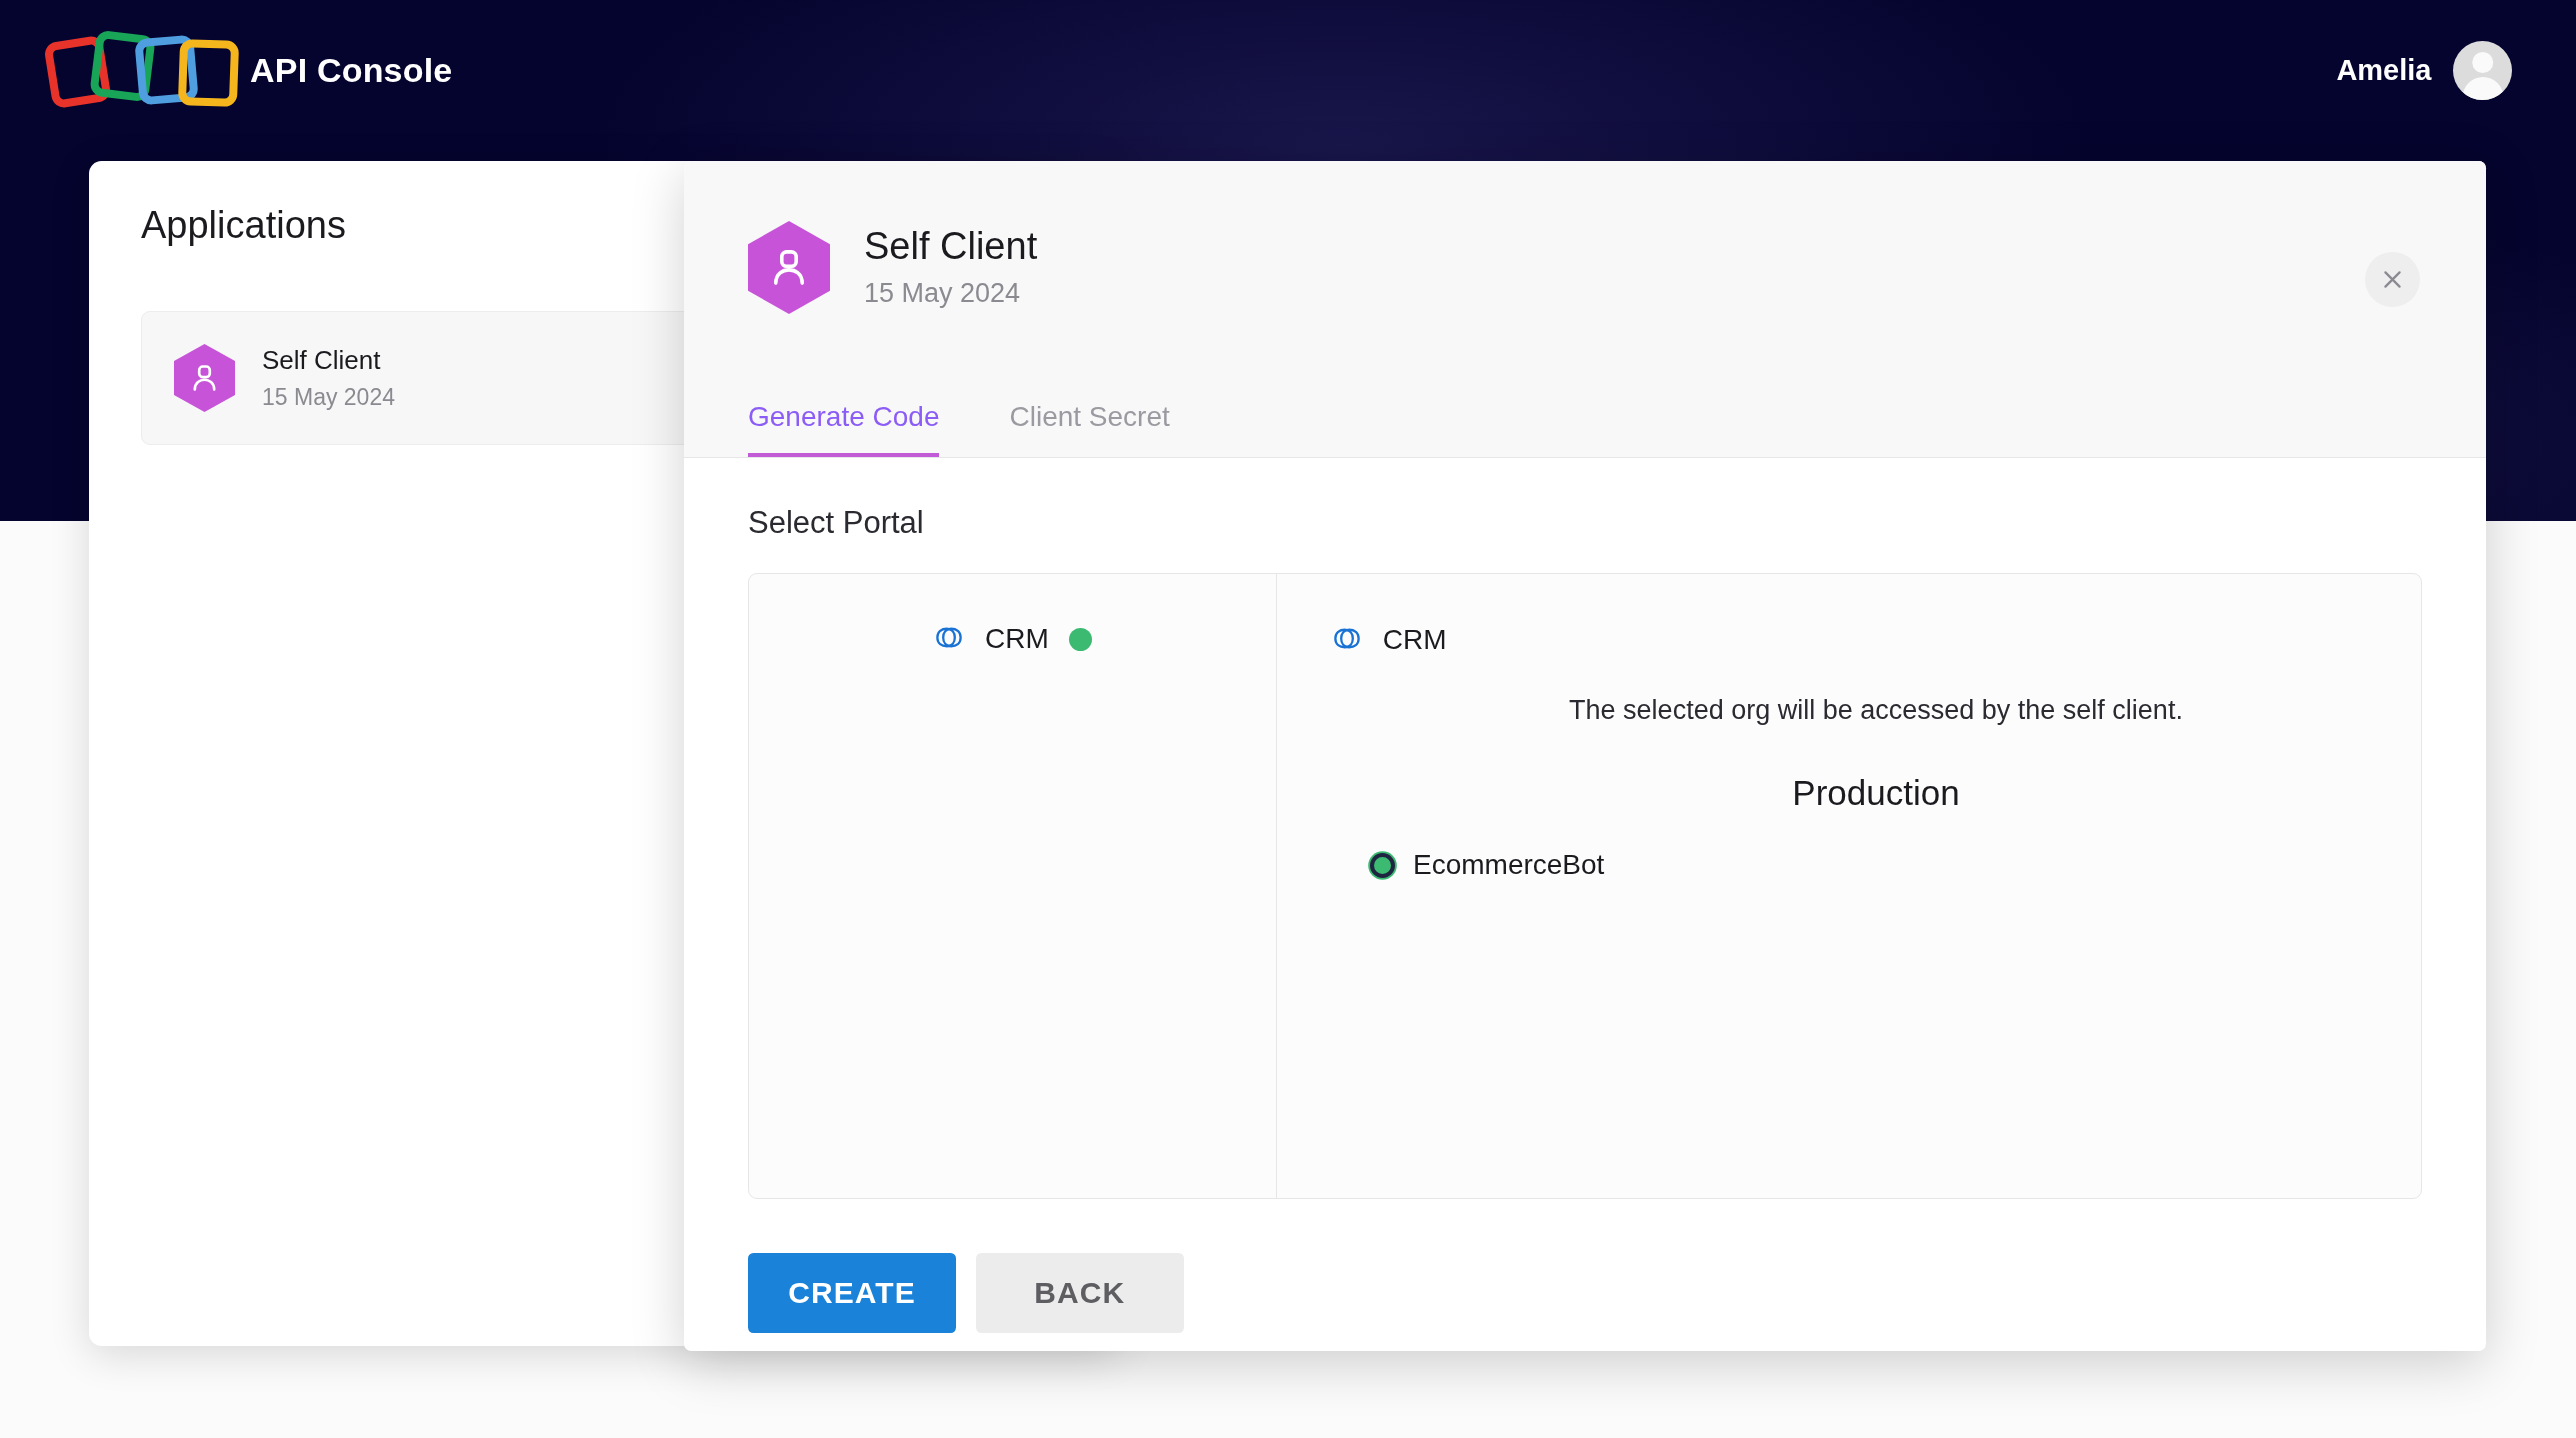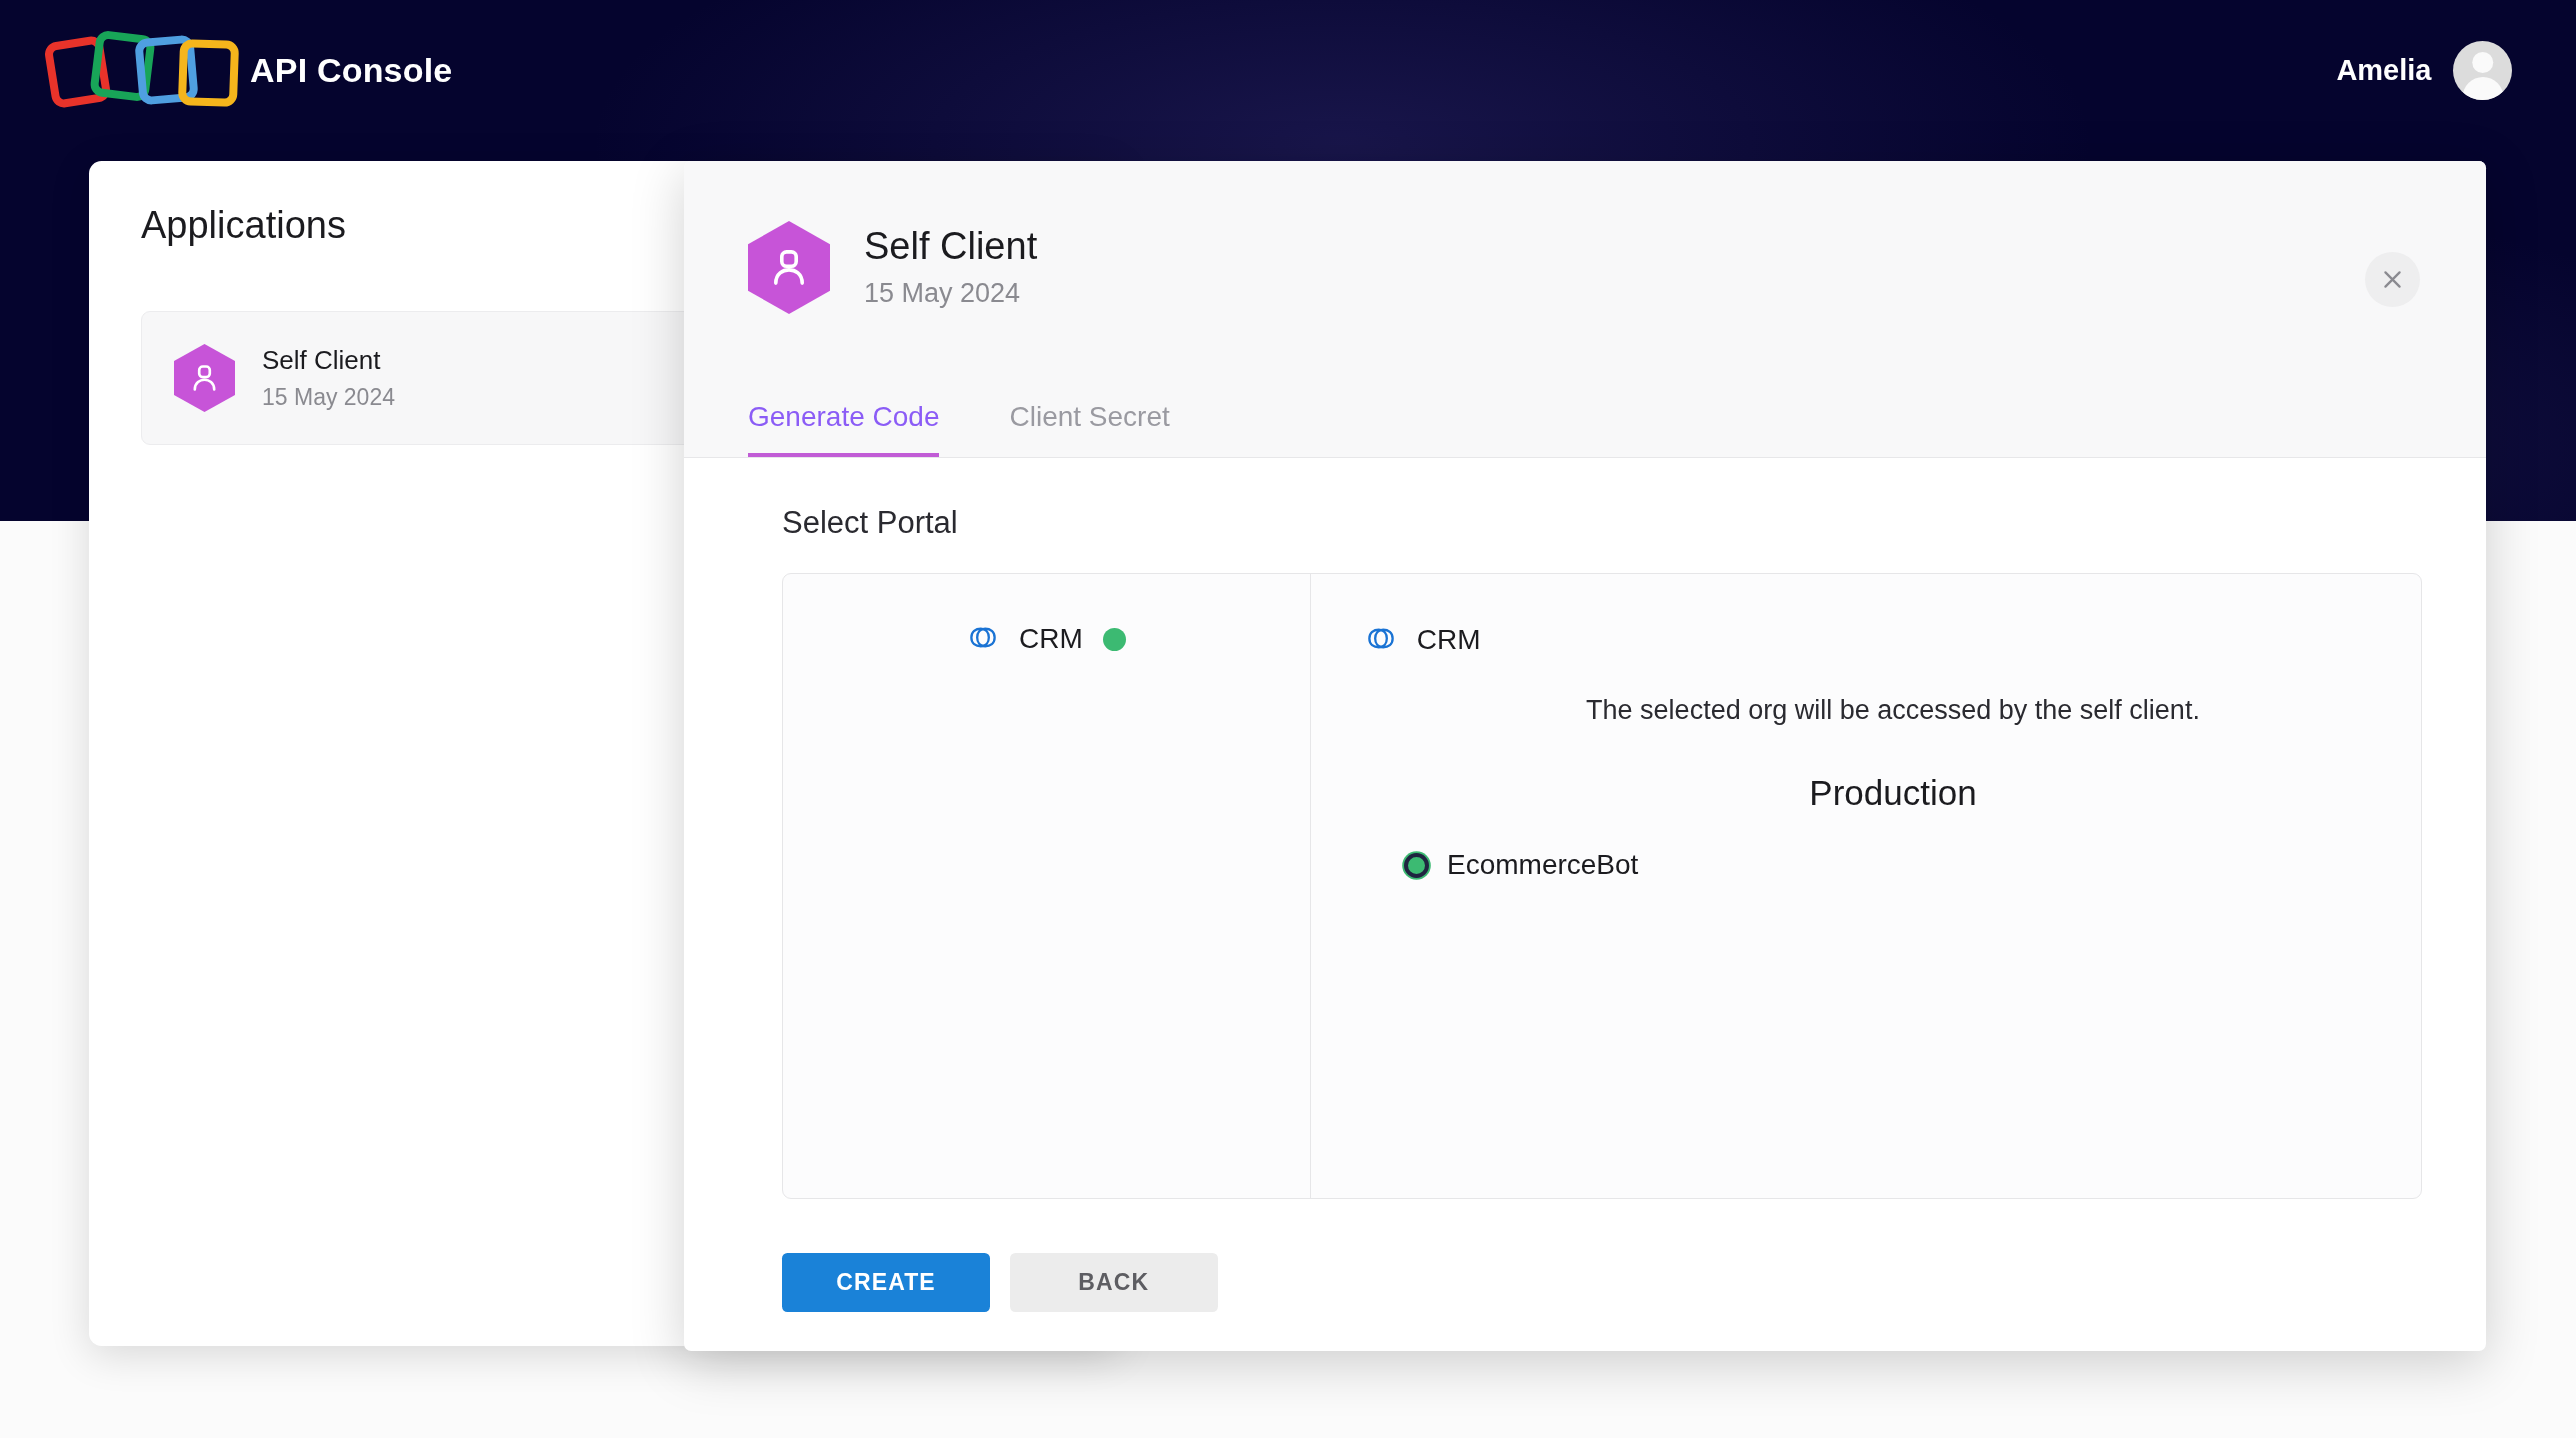--- a/index.html
+++ b/index.html
@@ -109,21 +109,21 @@
     height: 84px; background: #f8f8f9; border-bottom: 0.9px solid #e7e7e9;
     display: flex; align-items: flex-end; padding-left: 64px; gap: 70px;
   }
   .tab {
     font-size: 28px; color: #9a9aa1; padding-bottom: 19.7px;
     border-bottom: 4.5px solid transparent; cursor: pointer; background: none; border-top:none;border-left:none;border-right:none;
     font-family: inherit;
   }
   .tab.active { color: #8b5cf6; border-bottom-color: #c15cd6; }
 
-  .modal-body { padding: 0 64px; margin-left: 34px; }
+  .modal-body { padding: 0 64px; }
   .section-title { font-size: 31px; color: #2a2a30; margin-top: 47px; }
 
   .portal-box {
     margin-top: 32px; height: 626px;
     border: 0.9px solid #e6e6e8; border-radius: 9px;
     display: flex; overflow: hidden; background: #fcfcfd; text-align: center;
   }
   .portal-left {
     width: 528px; border-right: 0.9px solid #e6e6e8;
     padding-top: 49px; display: flex; flex-direction: column; align-items: center;
@@ -142,22 +142,22 @@
   .pr-org { display: flex; align-items: center; gap: 18px; margin-top: 36px; margin-left: 39px; cursor: pointer; }
   .radio-on {
     width: 25px; height: 25px; border-radius: 50%;
     background: #3cba72; border: 4.5px solid #1f2440; flex: none;
     box-shadow: 0 0 0 1.8px #3cba72;
   }
   .pr-org-name { font-size: 28px; color: #1b1b1f; }
 
   .btn-row { display: flex; gap: 19.7px; margin-top: 54px; padding-bottom: 50px; }
   .btn {
-    height: 59px; min-width: 208px; border-radius: 5.4px; border: none;
-    font-size: 23px; font-weight: 700; letter-spacing: 1.1px; cursor: pointer;
+    height: 80px; min-width: 208px; border-radius: 5.4px; border: none;
+    font-size: 30px; font-weight: 700; letter-spacing: 1.1px; cursor: pointer;
     font-family: inherit;
   }
   .btn-primary { background: #1a82d8; color: #ffffff; }
   .btn-secondary { background: #ececec; color: #5d5d62; }
 </style>
 </head>
 <body>
 
 <div class="page">
 

